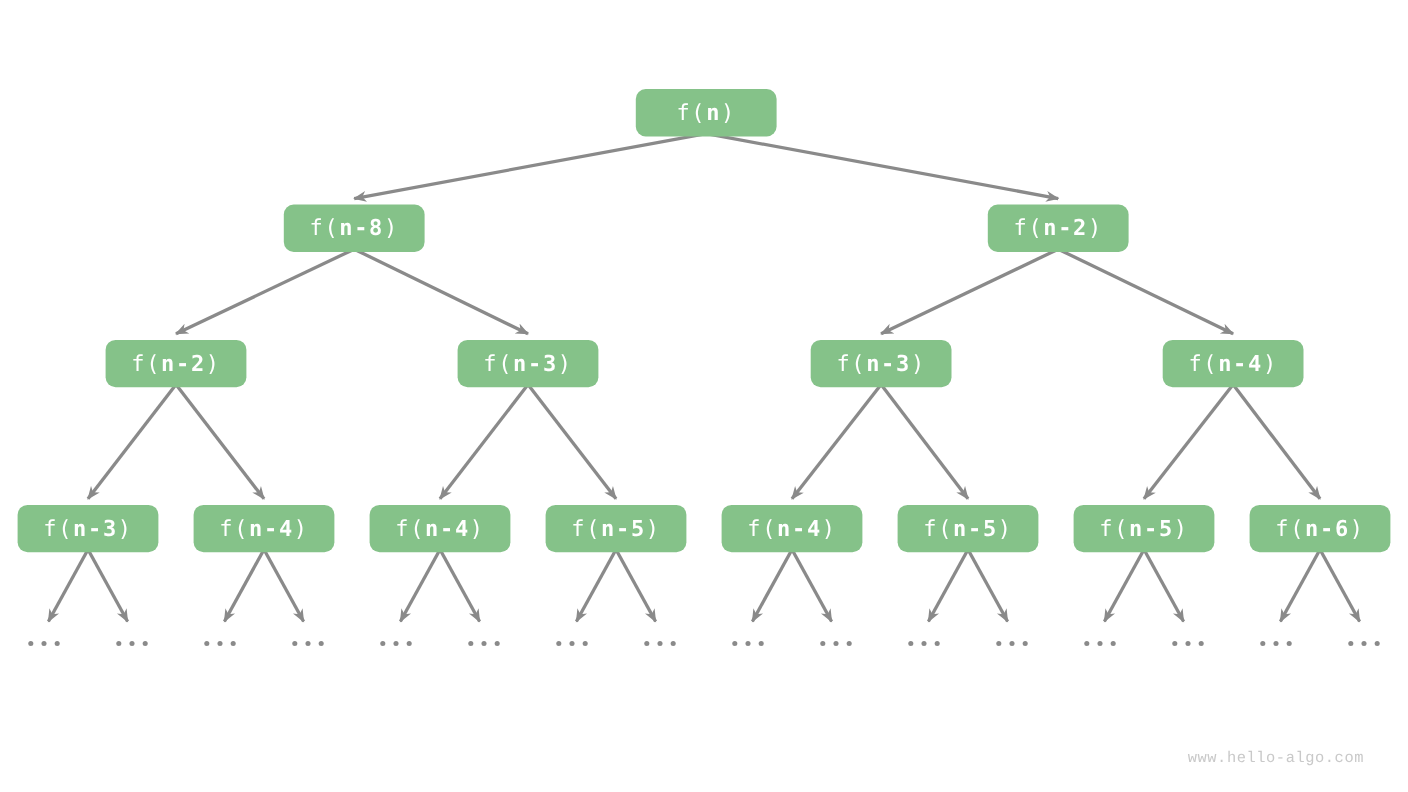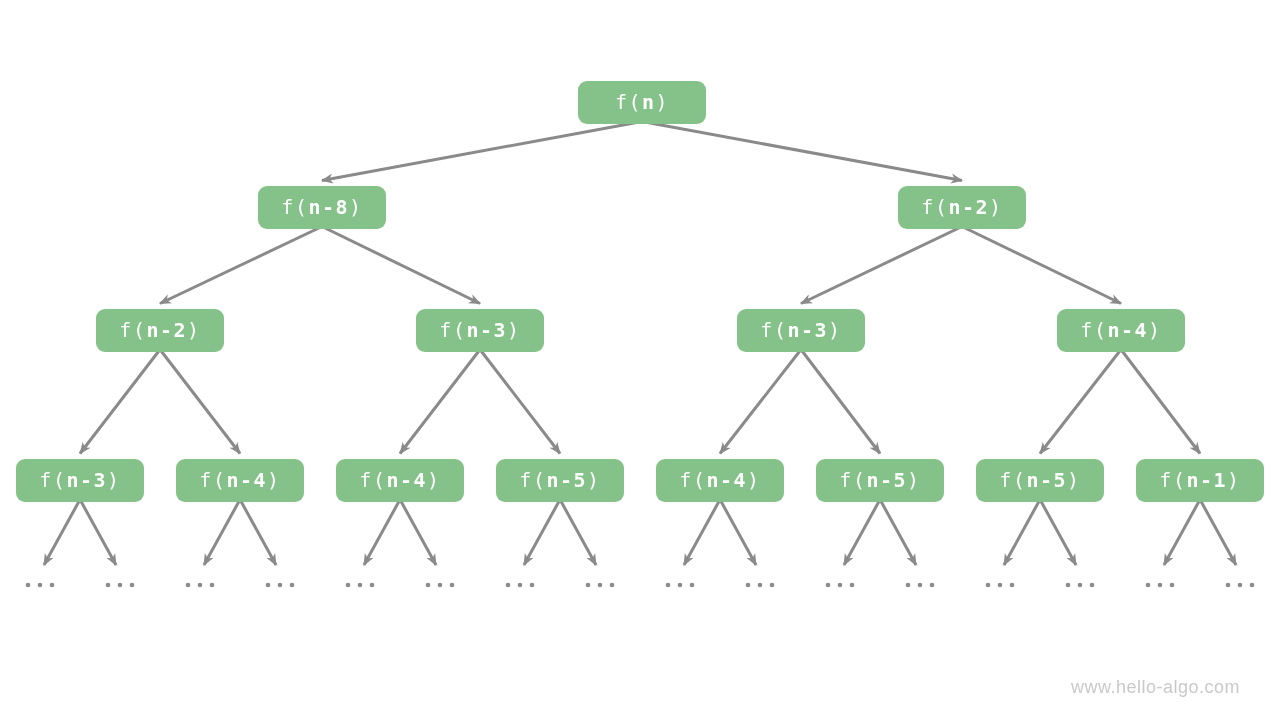--- a/index.html
+++ b/index.html
@@ -37,22 +37,22 @@
     letter-spacing: 1.5px;
     font-weight: 400;
     line-height: 1;
     user-select: none;
   }
   .node b { font-weight: bold; }
   .watermark {
     position: absolute;
     right: 40px;
     bottom: 22px;
-    font-family: Liberation Sans, sans-serif;
-    font-size: 18px;
+    font-family: Liberation Mono, monospace;
+    font-size: 14px;
     letter-spacing: 0.5px;
     color: var(--watermark);
   }
 </style>
 </head>
 <body>
 
 <div class="canvas">
   <svg id="diagram-svg" width="1280" height="720">
     <defs>
@@ -241,18 +241,18 @@
         <b>n-5</b>
         <span>)</span>
       </div>
       <div class="node" style="left: 976px; top: 458.5px; width: 128px; height: 43px; border-radius: 9px;">
         <span>f(</span>
         <b>n-5</b>
         <span>)</span>
       </div>
       <div class="node" style="left: 1136px; top: 458.5px; width: 128px; height: 43px; border-radius: 9px;">
         <span>f(</span>
-        <b>n-1</b>
+        <b>n-6</b>
         <span>)</span>
       </div>
     </div>
   <div class="watermark">www.hello-algo.com</div>
 </div>
 
 </body></html>

